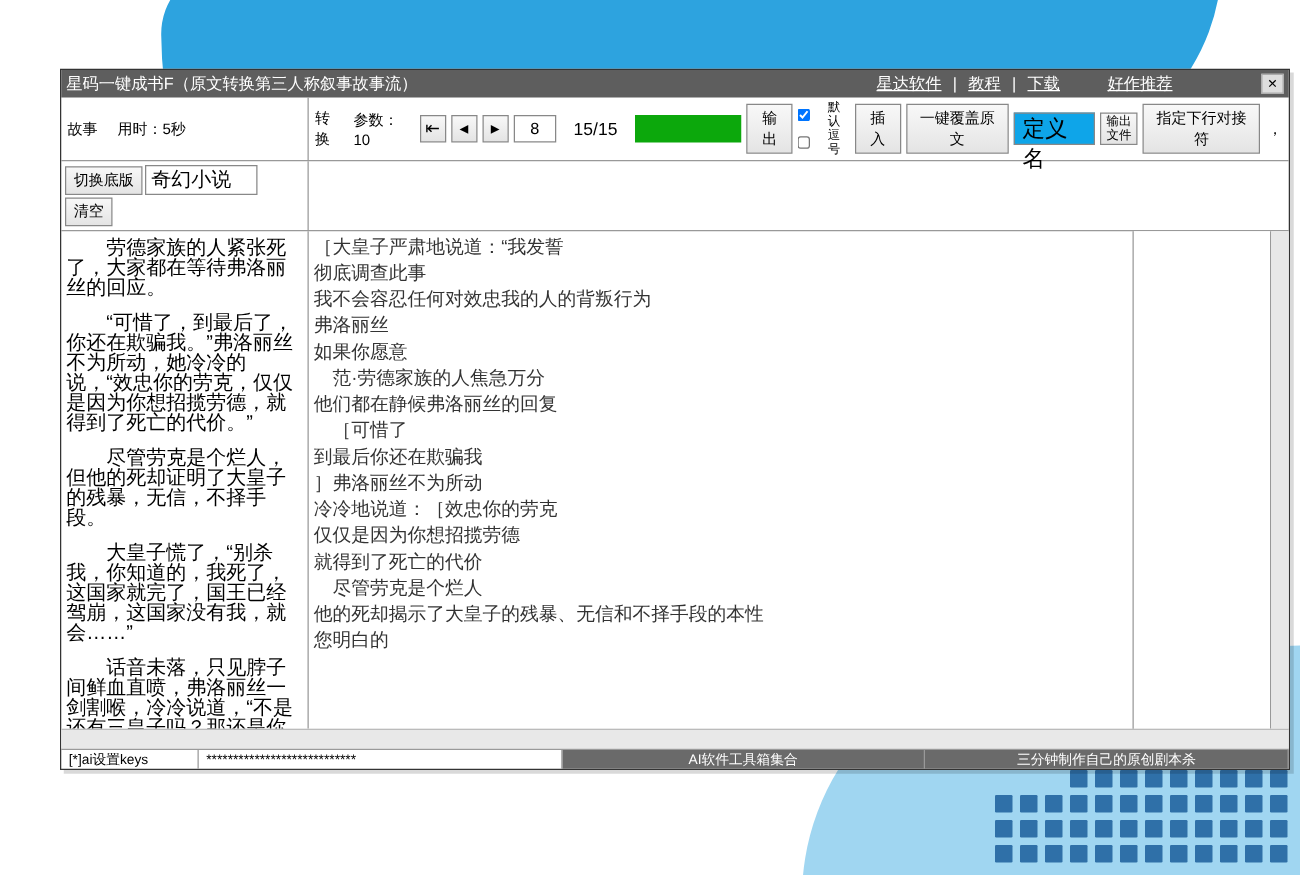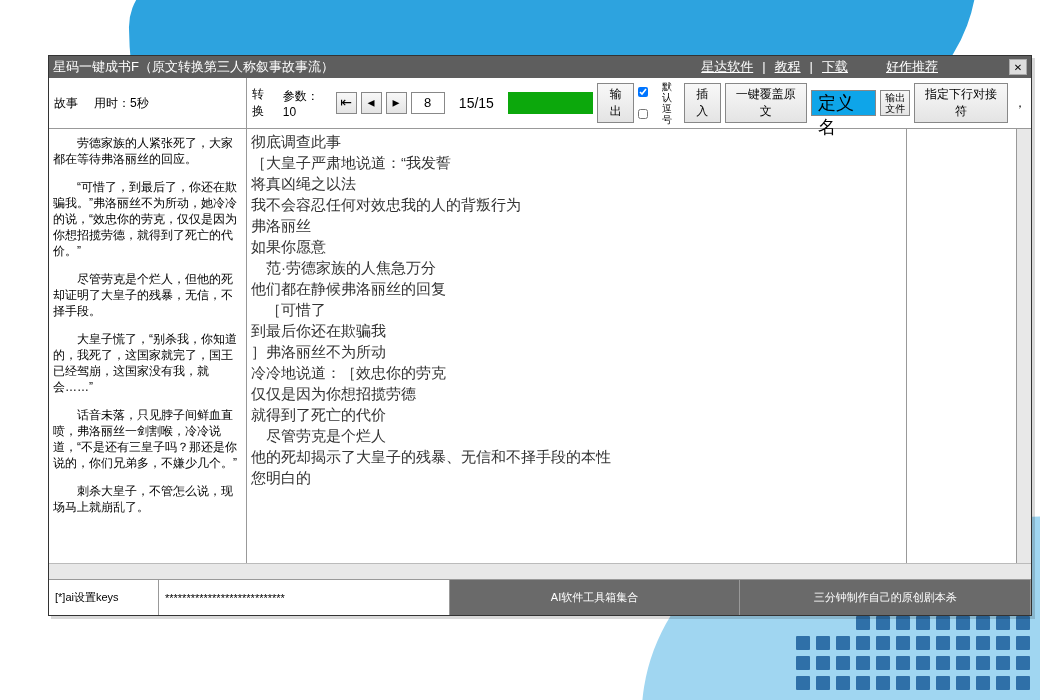--- a/index.html
+++ b/index.html
@@ -27,27 +27,27 @@
 .right-tool { flex: 1; padding: 3px 3px; display: flex; align-items: center; gap: 4px; }
 .navbtn { width: 22px; height: 22px; border: 1px solid #888; background: linear-gradient(#f8f8f8,#e4e4e4); font-size: 14px; text-align: center; line-height: 19px; cursor: pointer; }
 .numbox { border: 1px solid #888; background: #fff; width: 36px; height: 22px; font-size: 13px; text-align: center; line-height: 20px; }
 .pageinfo { font-size: 14px; padding: 0 10px; }
 .greenbox { width: 90px; height: 22px; background: #0ca80c; }
 .check-col { display: flex; flex-direction: column; font-size: 10px; line-height: 11px; }
 .check-col label { display: flex; gap: 14px; align-items: center; }
 .check-col input { width: 10px; height: 10px; }
 .big-name { border: 1px solid #888; background: #0ea5e9; font-size: 18px; padding: 0 6px; height: 26px; line-height: 24px; }
 .content-row { display: flex; flex: 1; min-height: 0; }
-.left-pane { width: 198px; border-right: 1px solid #999; padding: 6px 4px; font-size: 12px; line-height: 16px; overflow: hidden; color: #000; }
+.left-pane { width: 198px; border-right: 1px solid #999; padding: 6px 4px; font-size: 16px; line-height: 16px; overflow: hidden; color: #000; }
 .left-pane p { margin-bottom: 12px; text-indent: 2em; }
 .center-pane { flex: 1; overflow: hidden; border-right: 1px solid #999; position: relative; font-size: 15px; line-height: 21px; color: #333; padding: 2px 4px; }
 .center-pane .line { white-space: nowrap; }
 .right-pane { width: 110px; border-right: 1px solid #999; background: #fff; }
 .far-right { width: 14px; background: #e8e8e8; }
-.bottombar { height: 36px; border-top: 1px solid #999; display: flex; align-items: stretch; font-size: 11px; }
+.bottombar { height: 16px; border-top: 1px solid #999; display: flex; align-items: stretch; font-size: 11px; }
 .bottombar .cell { border-right: 1px solid #999; padding: 2px 6px; display: flex; align-items: center; }
 .bottombar .cell.wide { flex: 1; }
 .bottombar .cell.btnlike { background: #6a6a6a; color: #fff; justify-content: center; flex: 1; cursor: pointer; text-align: center; }
 .scroll-x { height: 16px; background: #e8e8e8; border-top: 1px solid #bbb; }
 </style>
 </head>
 <body>
 
 <div class="bg-layer">
   <div class="bg-white"></div>
@@ -147,34 +147,41 @@
       <button class="btn">插入</button>
       <button class="btn">一键覆盖原文</button>
       <span class="big-name">定义名</span>
       <button class="btn" style="white-space:pre;font-size:10px;line-height:11px;padding:1px 4px">输出
 文件</button>
       <button class="btn">指定下行对接符</button>
       <span class="label">，</span>
     </div>
   </div>
 
+  <div class="toolbar-row row2">
+    <div class="left-tool">
+      <button class="btn">切换底版</button>
+      <input class="input-box" style="width: 90px; font-size: 16px;" value="奇幻小说">
+      <button class="btn">清空</button>
+    </div>
+    <div class="right-tool" style="padding:0"></div>
+  </div>
 
   <div class="content-row">
     <div class="left-pane" id="left-pane">
         <p>劳德家族的人紧张死了，大家都在等待弗洛丽丝的回应。</p>
         <p>“可惜了，到最后了，你还在欺骗我。”弗洛丽丝不为所动，她冷冷的说，“效忠你的劳克，仅仅是因为你想招揽劳德，就得到了死亡的代价。”</p>
         <p>尽管劳克是个烂人，但他的死却证明了大皇子的残暴，无信，不择手段。</p>
         <p>大皇子慌了，“别杀我，你知道的，我死了，这国家就完了，国王已经驾崩，这国家没有我，就会……”</p>
         <p>话音未落，只见脖子间鲜血直喷，弗洛丽丝一剑割喉，冷冷说道，“不是还有三皇子吗？那还是你说的，你们兄弟多，不嫌少几个。”</p>
         <p>刺杀大皇子，不管怎么说，现场马上就崩乱了。</p>
       </div>
     <div class="center-pane" id="center-pane">
+        <div class="line">［大皇子严肃地说道：“我发誓</div>
         <div class="line">彻底调查此事</div>
-        <div class="line">［大皇子严肃地说道：“我发誓</div>
-        <div class="line">将真凶绳之以法</div>
         <div class="line">我不会容忍任何对效忠我的人的背叛行为</div>
         <div class="line">弗洛丽丝</div>
         <div class="line">如果你愿意</div>
         <div class="line">　范·劳德家族的人焦急万分</div>
         <div class="line">他们都在静候弗洛丽丝的回复</div>
         <div class="line">　［可惜了</div>
         <div class="line">到最后你还在欺骗我</div>
         <div class="line">］弗洛丽丝不为所动</div>
         <div class="line">冷冷地说道：［效忠你的劳克</div>
         <div class="line">仅仅是因为你想招揽劳德</div>

